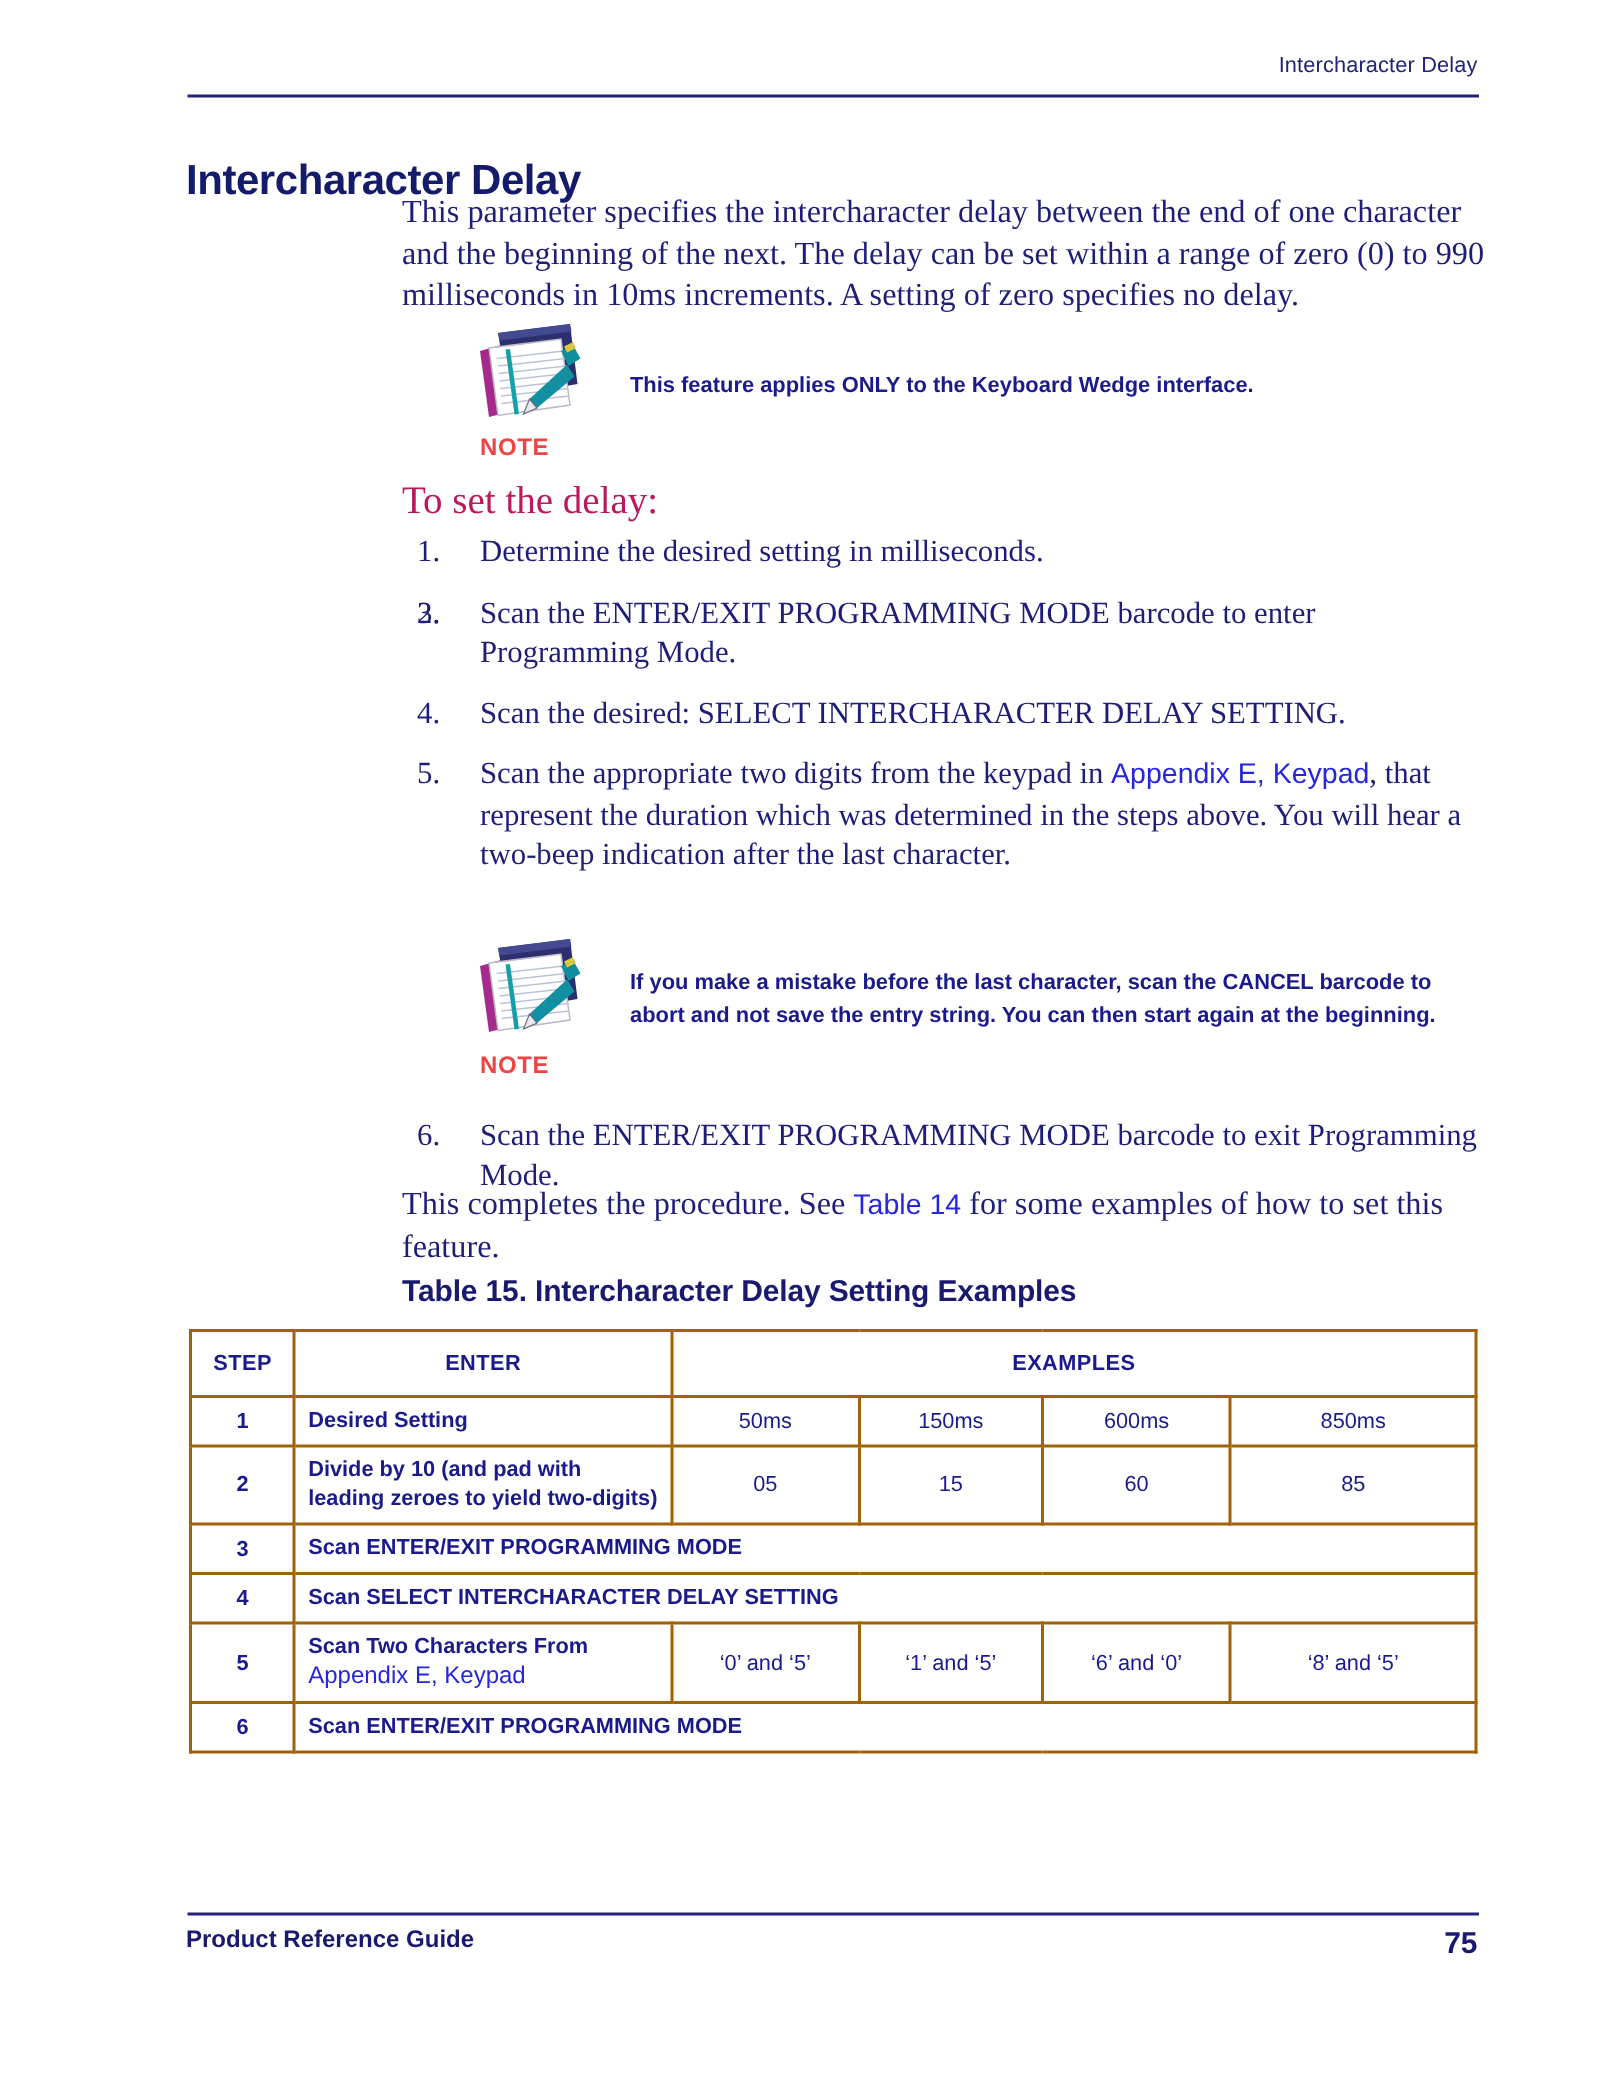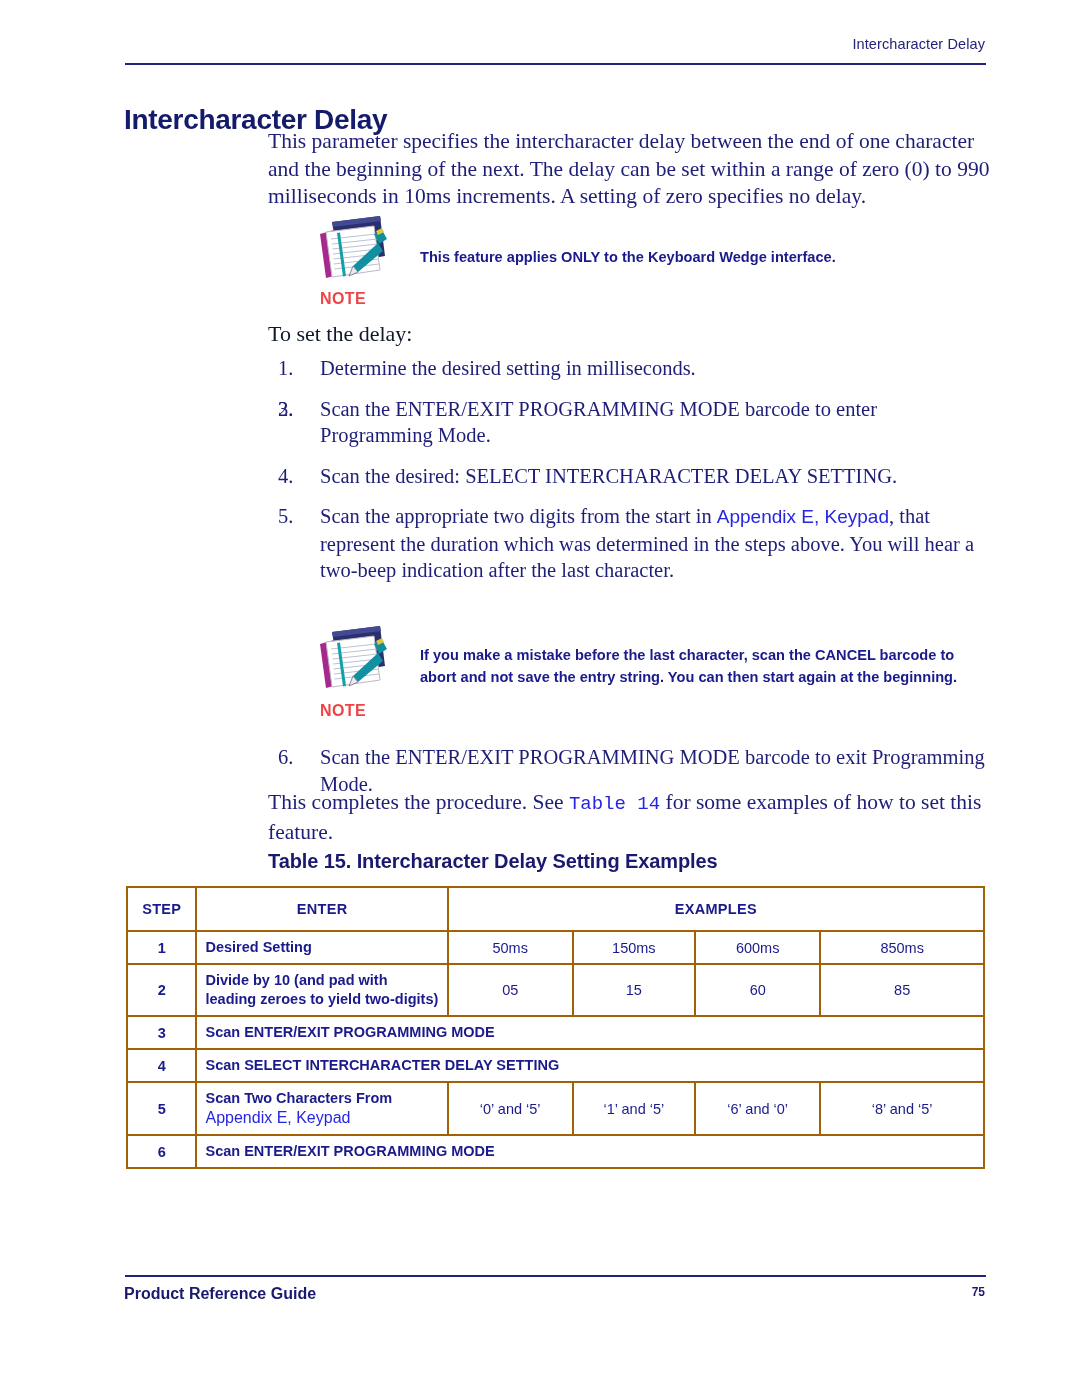--- a/index.html
+++ b/index.html
@@ -96,23 +96,23 @@
     font-weight: bold;
     font-size: 14.6px;
     line-height: 22px;
     color: #1a1a8c;
   }
 
   
   .lead {
     position: absolute;
     left: 268px;
-    font-size: 22px;
+    font-size: 26px;
     line-height: 27.5px;
-    color: #0f172a;
+    color: #be185d;
     font-family: Liberation Serif, serif;
   }
 
   
   .olist {
     position: absolute;
     left: 268px;
     width: 722px;
   }
   .li {
@@ -133,21 +133,21 @@
     color: #1e1e78;
   }
 
   a.xref {
     font-family: "Liberation Sans", sans-serif;
     font-size: 19px;
     color: #2626e0;
     text-decoration: none;
   }
   a.xref-serifsize {
-    font-family: Liberation Mono, monospace;
+    font-family: Liberation Sans, sans-serif;
     font-size: 19px;
     color: #2626e0;
     text-decoration: none;
   }
 
   
   .table-caption {
     position: absolute;
     left: 268px;
     font-family: "Liberation Sans", sans-serif;
@@ -227,21 +227,21 @@
     color: #191970;
   }
   .footer-right {
     position: absolute;
     left: 125px;
     top: 1285px;
     width: 860px;
     text-align: right;
     font-family: "Liberation Sans", sans-serif;
     font-weight: bold;
-    font-size: 12px;
+    font-size: 20px;
     color: #191970;
   }
 </style>
 </head>
 <body>
 
 <div class="page">
 
   <div class="running-header">Intercharacter Delay</div>
   <div class="header-rule"></div>
@@ -305,21 +305,21 @@
       <span>Scan the ENTER/EXIT PROGRAMMING MODE barcode to enter Programming Mode.</span>
     </div>
 
     <div class="li">
       <span class="num">4.</span>
       <span>Scan the desired: SELECT INTERCHARACTER DELAY SETTING.</span>
     </div>
 
     <div class="li">
       <span class="num">5.</span>
-      <span>Scan the appropriate two digits from the start in </span><a class="xref" href="#">Appendix E, Keypad</a><span>, that represent the duration which was determined in the steps above. You will hear a two-beep indication after the last character.</span>
+      <span>Scan the appropriate two digits from the keypad in </span><a class="xref" href="#">Appendix E, Keypad</a><span>, that represent the duration which was determined in the steps above. You will hear a two-beep indication after the last character.</span>
     </div>
 
   </div>
 
   <div class="note" style="top:622px;">
     <div class="note-icon">
       <svg viewBox="0 0 78 74" width="78" height="74" aria-hidden="true">
         <polygon points="20,10 68,4 73,44 27,52" fill="#2b2f6e"></polygon>
         <polygon points="20,10 68,4 69,9 21,15" fill="#434a92"></polygon>
         <polygon points="8,22 22,18 30,62 14,66" fill="#a62a8c"></polygon>

